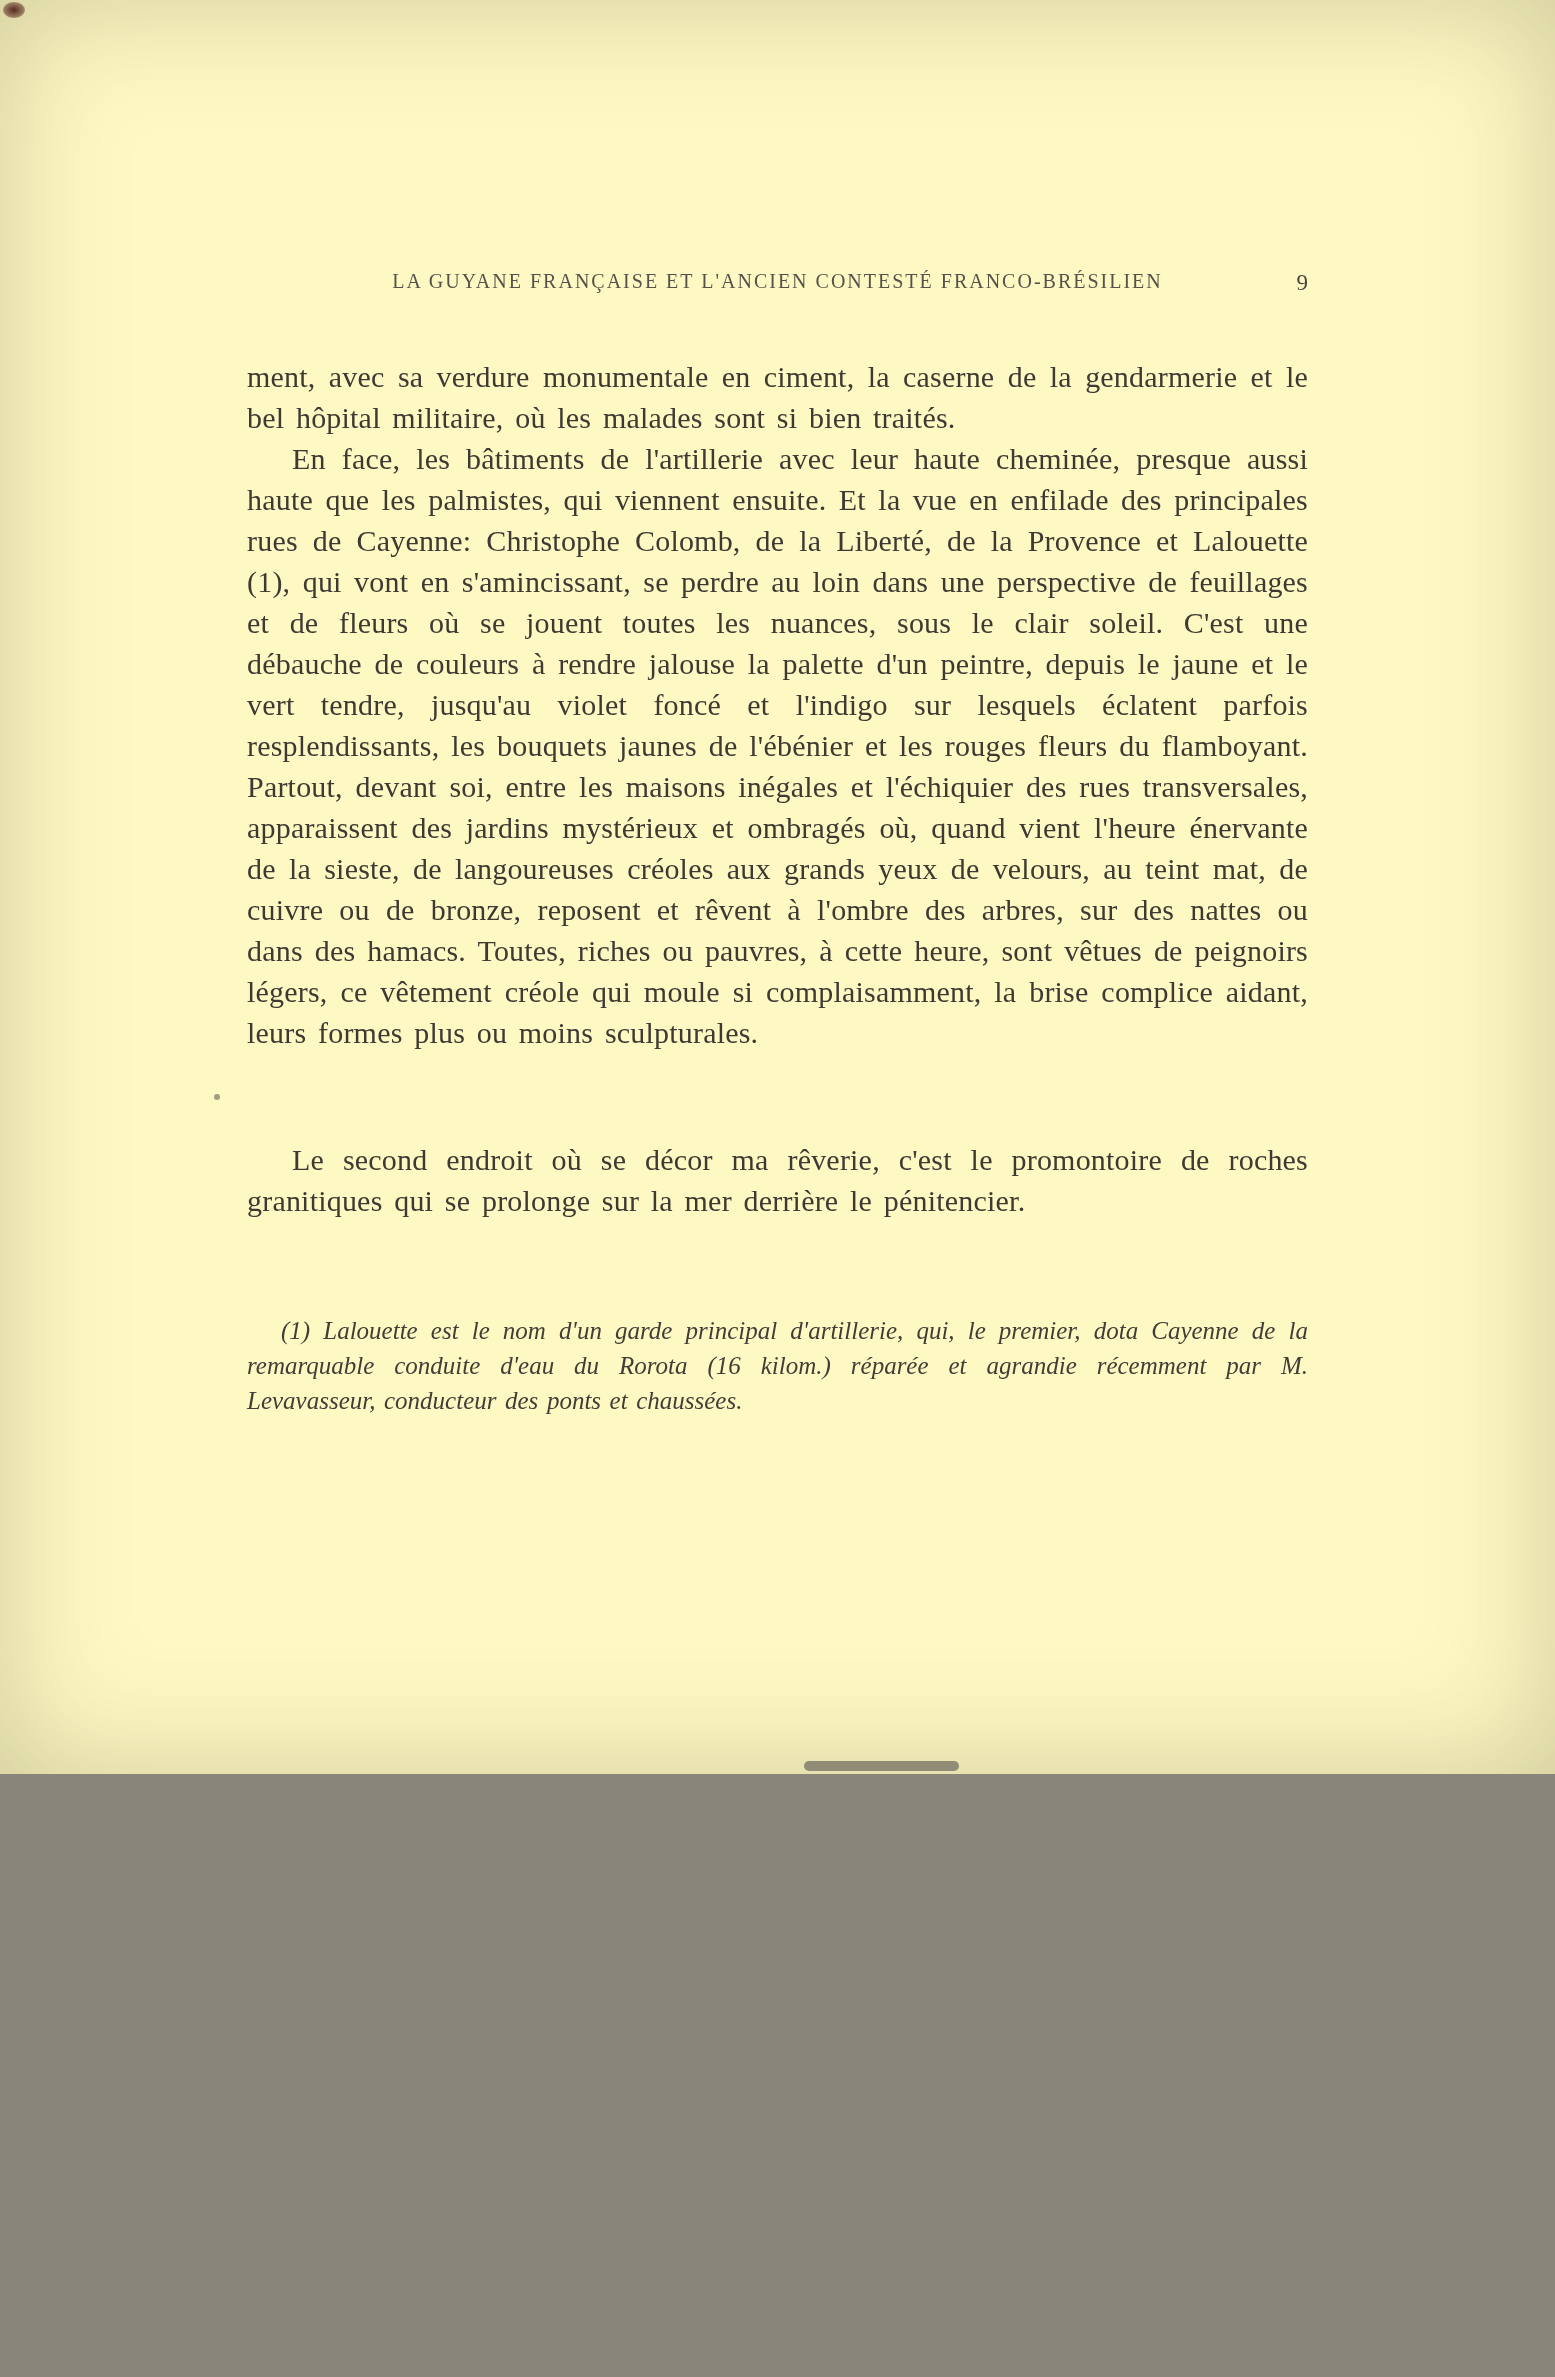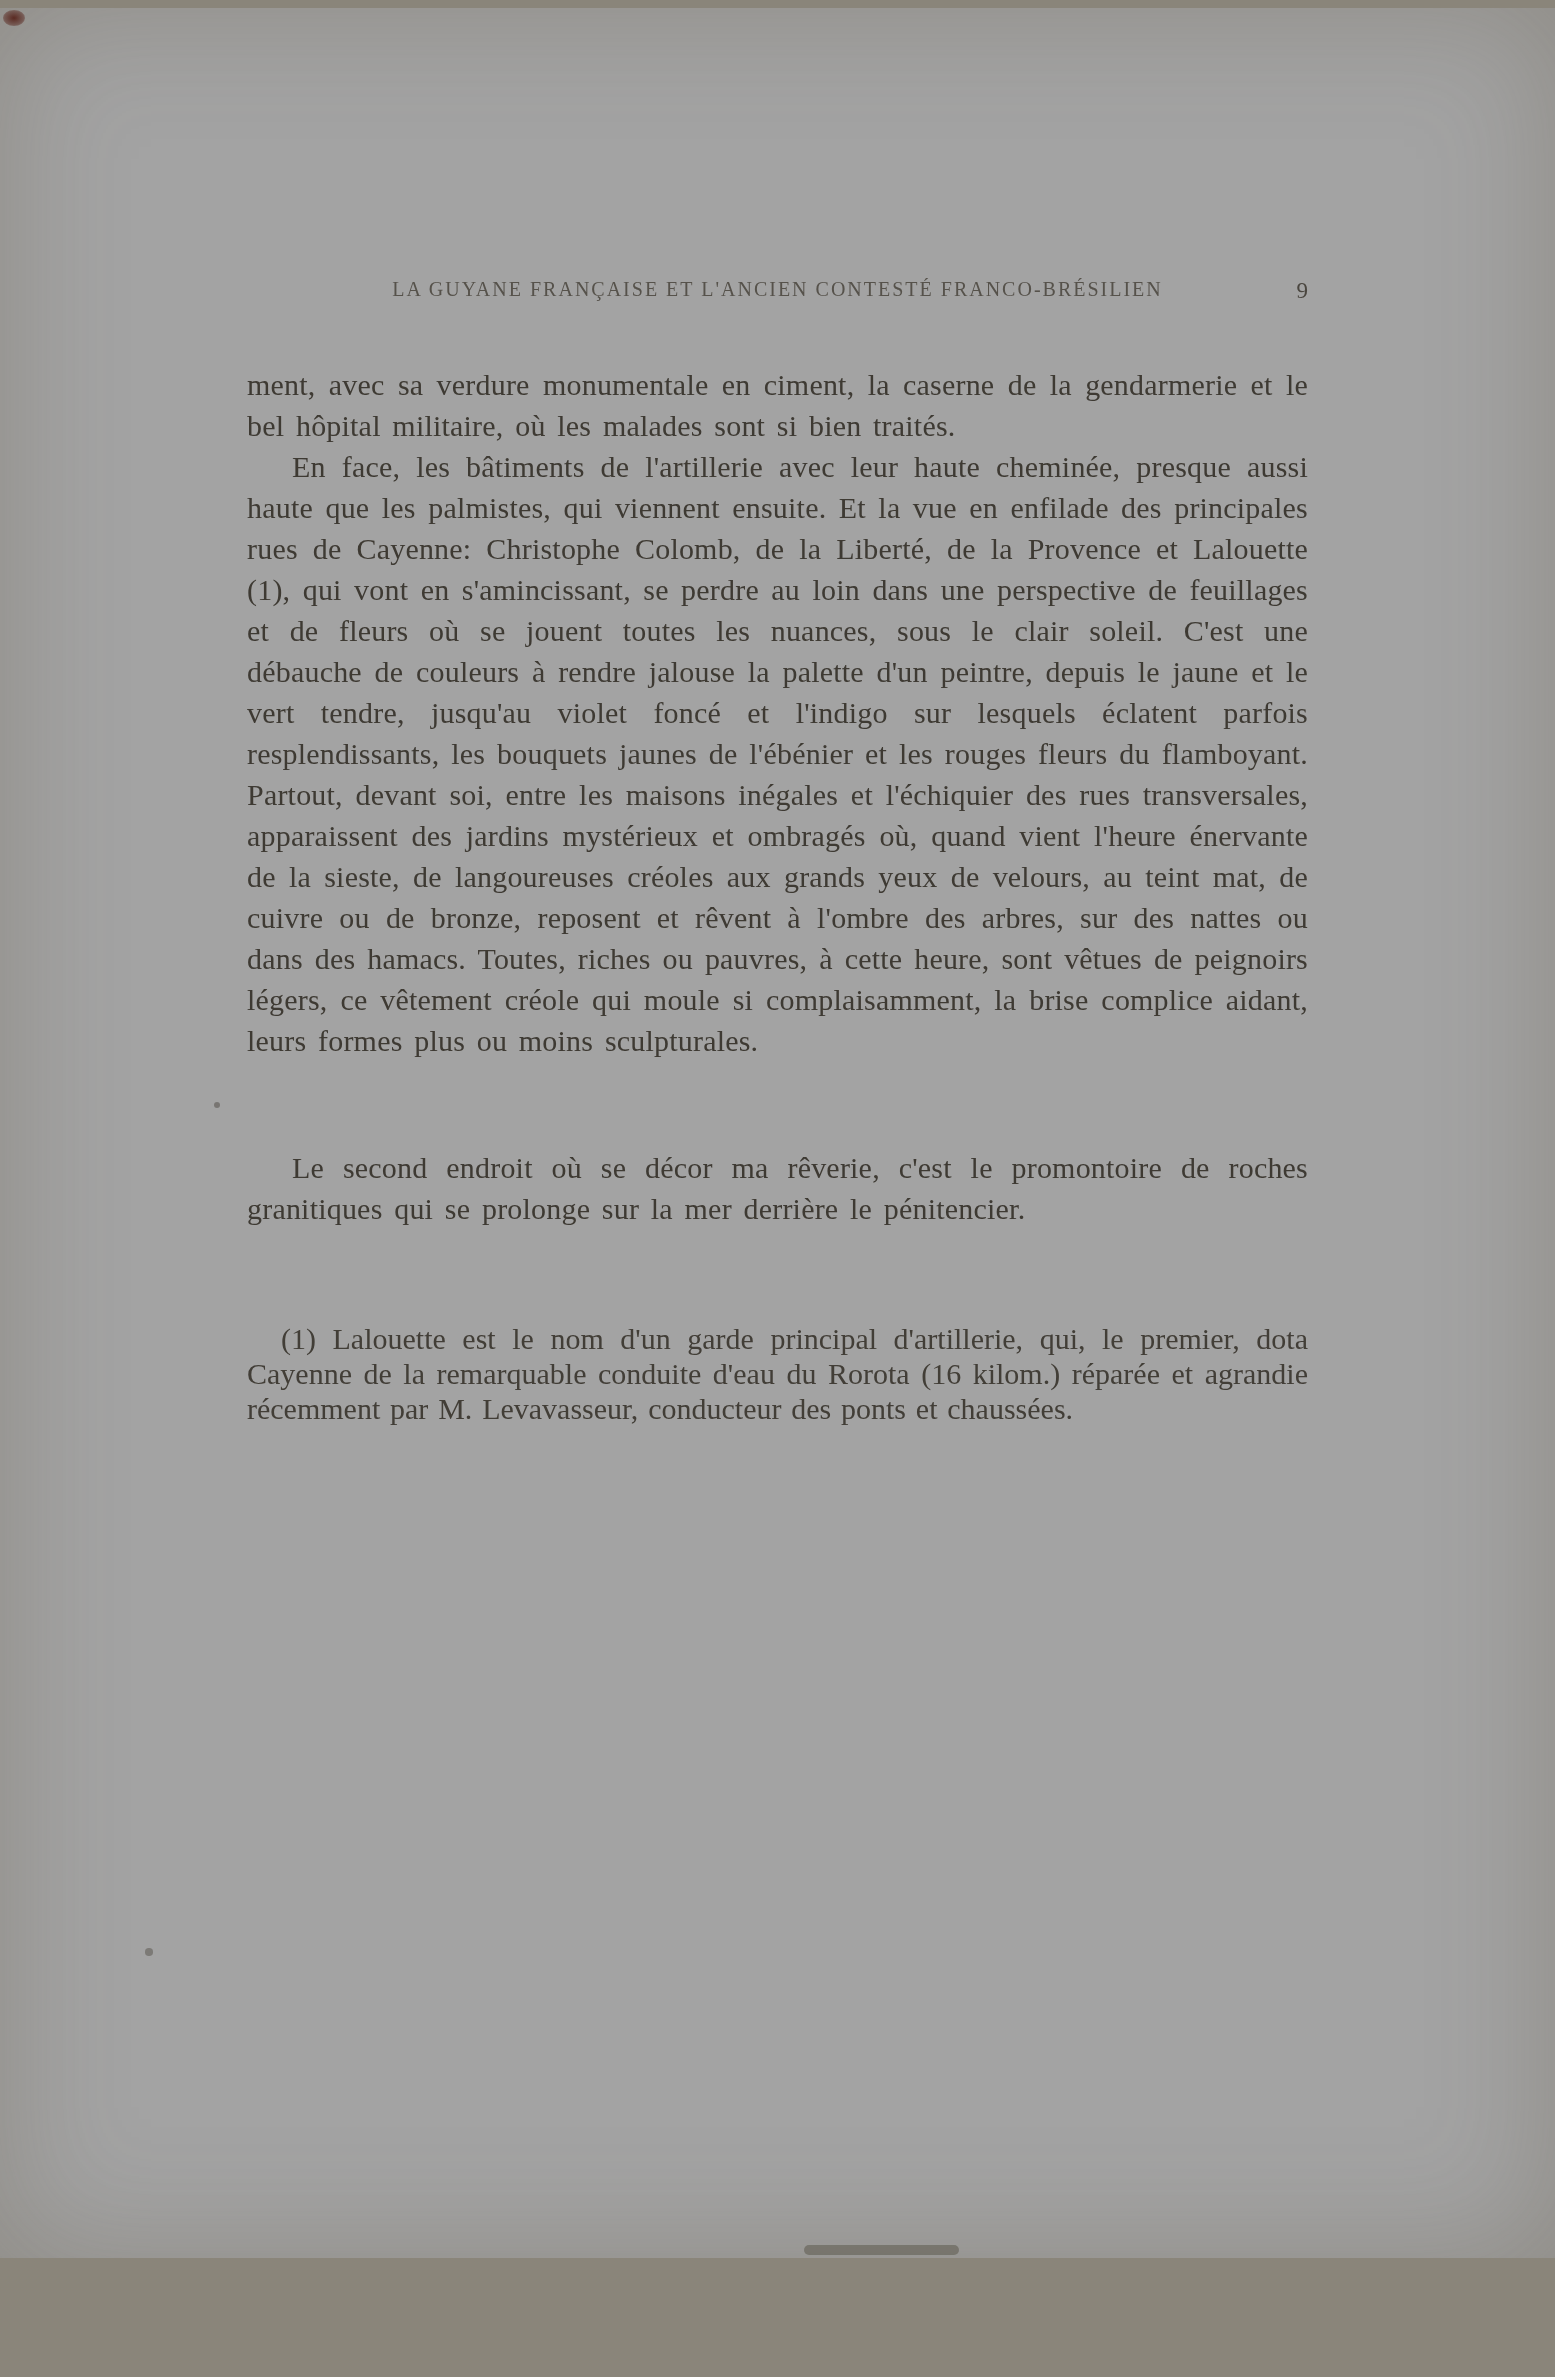--- a/index.html
+++ b/index.html
@@ -3,23 +3,23 @@
 <meta charset="utf-8">
 <style>
   html, body {
     margin: 0;
     padding: 0;
     background: #8a857a;
   }
   .page {
     position: relative;
     width: 1555px;
-    height: 2250px;
-    margin: 8px auto;
-    background: #a3a3a3;
+    height: 1774px;
+    margin: 0 auto;
+    background: #fef9c3;
     box-shadow: inset 0 0 126px rgba(88, 78, 58, 0.28);
     overflow: hidden;
     font-family: "Liberation Serif", "DejaVu Serif", serif;
     color: #3e3a33;
   }
   .content {
     position: relative;
     padding: 270px 247px 0 247px;
   }
   .page-header {
@@ -55,26 +55,27 @@
     text-indent: 45px;
   }
   .para.no-indent {
     text-indent: 0;
   }
   .para.spaced {
     margin-top: 86px;
   }
   .footnote {
     margin-top: 92px;
-    font-size: 30px;
+    font-size: 25px;
     line-height: 35px;
     text-align: justify;
     text-indent: 34px;
     word-spacing: 2.3px;
     color: #423e37;
+    font-style: italic;
   }
   
   .speck-top-left {
     position: absolute;
     top: 2.3px;
     left: 3.4px;
     width: 22px;
     height: 16px;
     border-radius: 50%;
     background: radial-gradient(ellipse at center, #5a2a22 0%, rgba(90,42,34,0.55) 60%, rgba(90,42,34,0) 100%);

